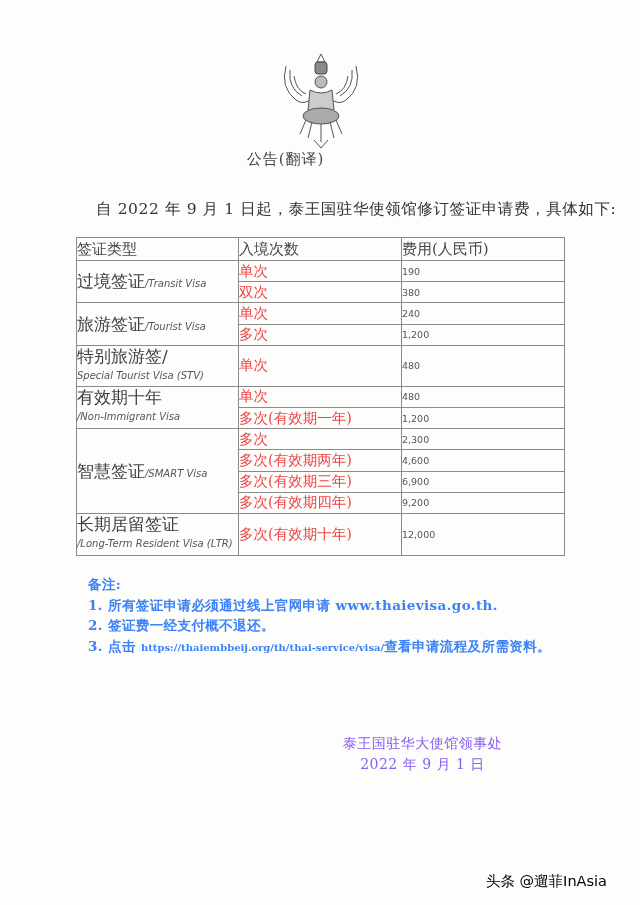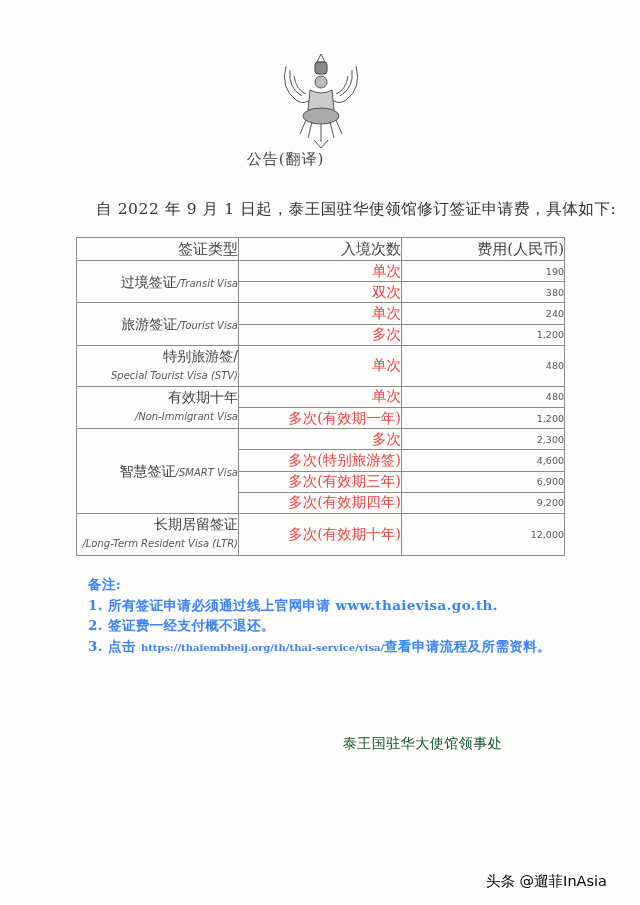--- a/index.html
+++ b/index.html
@@ -11,34 +11,34 @@
     position: relative;
   }
   .emblem { position: absolute; left: 276px; top: 48px; width: 90px; height: 102px; }
   .title { position: absolute; left: 0; width: 571px; top: 150px; text-align: center; font-size: 15px; color: #444; letter-spacing: 1px; }
   .intro { position: absolute; left: 96px; top: 199px; font-size: 15.5px; color: #333; letter-spacing: 0.6px; }
   table.fees {
     position: absolute; left: 76px; top: 237px; width: 488px;
     border-collapse: collapse; table-layout: fixed;
   }
   table.fees td, table.fees th {
-    border: 1.2px solid #8a8a8a; padding: 0; text-align: right; vertical-align: middle;
+    border: 1.2px solid #8a8a8a; padding: 0; text-align: left; vertical-align: middle;
     font-weight: normal;
   }
   col.c1 { width: 162px; } col.c2 { width: 163px; } col.c3 { width: 163px; }
   .hdr { height: 23px; font-size: 15px; color: #444; }
   .r { height: 21.2px; }
-  .cn { font-size: 14px; color: #3d3d3d; }
+  .cn { font-size: 17px; color: #3d3d3d; }
   .en { font-family: "DejaVu Sans", "Liberation Sans", sans-serif; font-size: 10px; color: #555; font-style: italic; }
   .entry { font-size: 14.5px; color: #ef4444; }
   .fee { font-family: "DejaVu Sans", "Liberation Sans", sans-serif; font-size: 9.5px; color: #555; }
   .stack { line-height: 19px; }
   .notes { position: absolute; left: 88px; top: 574px; font-size: 13.5px; color: #3b82f6; line-height: 20.5px; letter-spacing: 0.4px; font-weight: bold; }
   .notes .url-sm { font-family: "DejaVu Serif", serif; font-size: 10px; letter-spacing: 0; }
-  .sign { position: absolute; left: 340px; top: 733px; font-size: 14px; color: #14532d; text-align: center; width: 165px; line-height: 21px; letter-spacing: 0.5px; }
+  .sign { position: absolute; left: 340px; top: 733px; font-size: 14px; color: #8b5cf6; text-align: center; width: 165px; line-height: 21px; letter-spacing: 0.5px; }
   .watermark { position: absolute; left: 486px; top: 872px; font-family: "DejaVu Sans", "Liberation Sans", sans-serif; font-size: 14.5px; color: #000000; letter-spacing: 0; }
 </style>
 </head>
 <body>
 
 <div class="emblem">
   <svg width="90" height="102" viewBox="0 0 90 102">
     <g fill="none" stroke="#555" stroke-width="1">
       <path d="M45 6 L41 14 L49 14 Z"></path>
       <rect x="39" y="14" width="12" height="12" rx="3" fill="#8a8a8a" stroke="#444"></rect>
@@ -120,21 +120,21 @@
   </tr>
 
   <tr class="r">
     <td rowspan="4">
       <span class="cn">智慧签证</span><span class="en">/SMART Visa</span>
     </td>
     <td class="entry">多次</td>
     <td class="fee">2,300</td>
   </tr>
   <tr class="r">
-    <td class="entry">多次(特别旅游签)</td>
+    <td class="entry">多次(有效期两年)</td>
     <td class="fee">4,600</td>
   </tr>
   <tr class="r">
     <td class="entry">多次(有效期三年)</td>
     <td class="fee">6,900</td>
   </tr>
   <tr class="r">
     <td class="entry">多次(有效期四年)</td>
     <td class="fee">9,200</td>
   </tr>
@@ -158,15 +158,16 @@
   <div>
     <span>2. 签证费一经支付概不退还。</span>
   </div>
   <div>
     <span>3. 点击 </span><span class="url-sm">https://thaiembbeij.org/th/thai-service/visa/</span><span>查看申请流程及所需资料。</span>
   </div>
 </div>
 
 <div class="sign">
   <div>泰王国驻华大使馆领事处</div>
+  <div>2022 年 9 月 1 日</div>
 </div>
 
 <div class="watermark">头条 @遛菲InAsia</div>
 
 </body></html>

